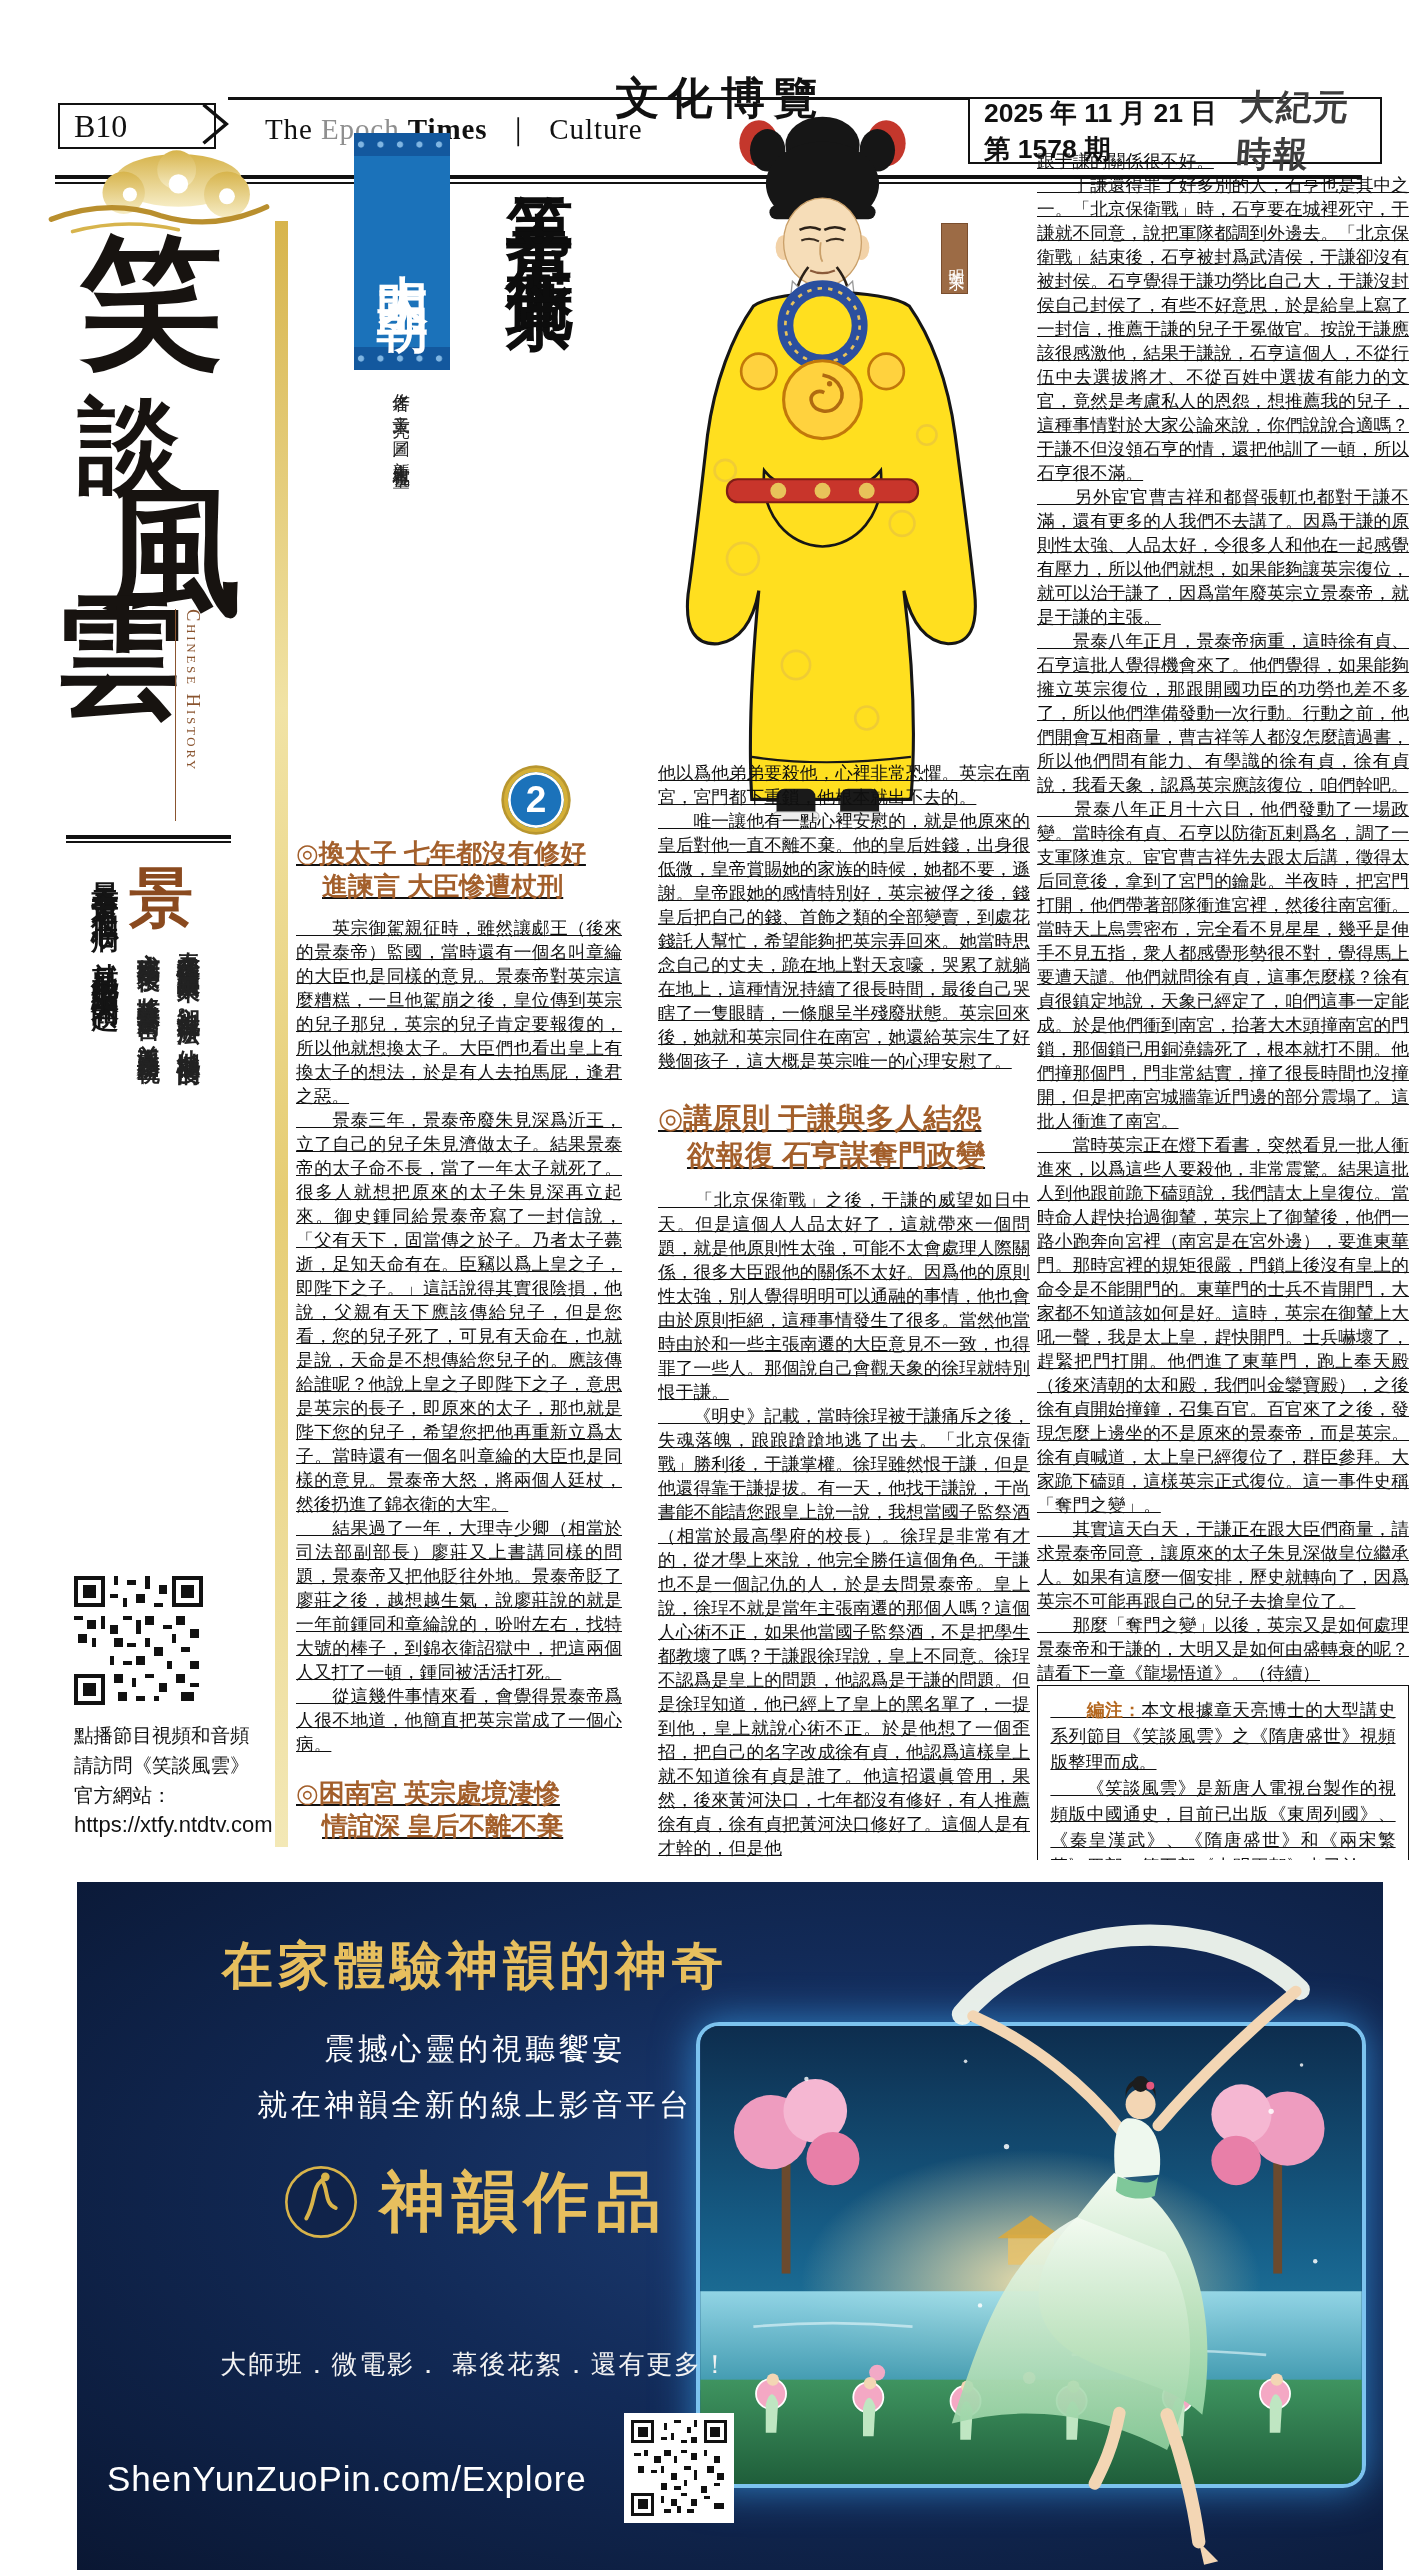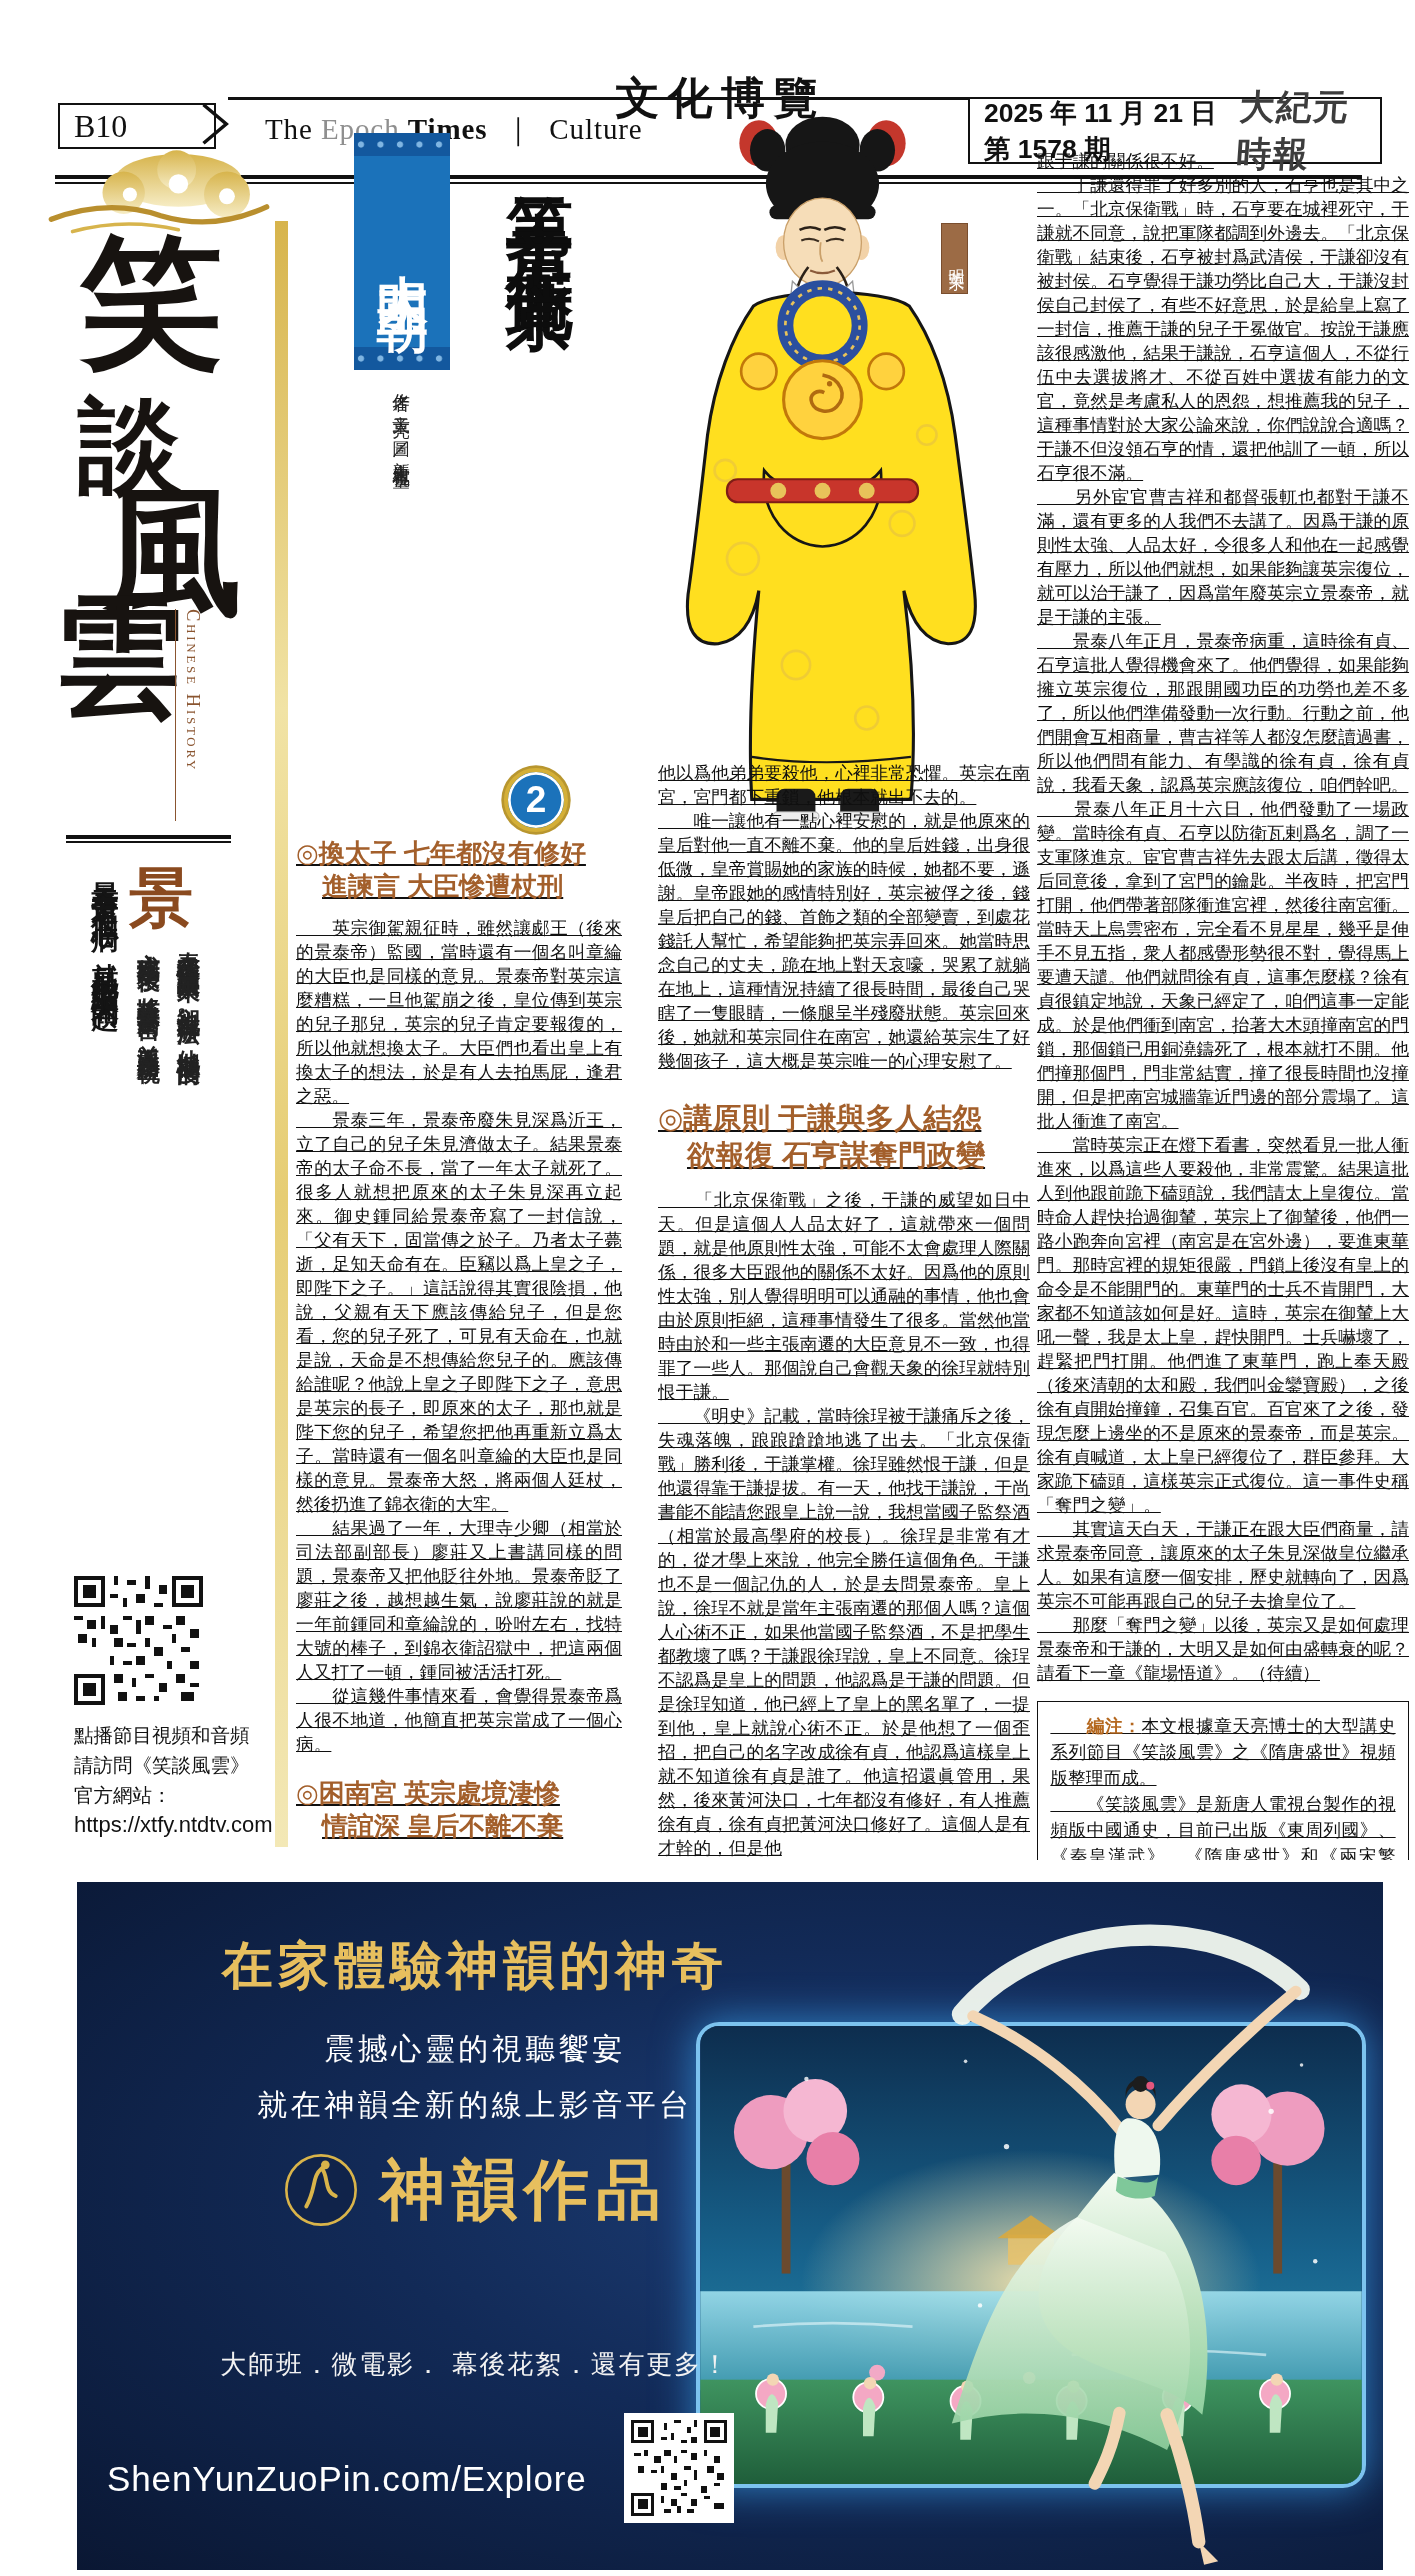--- a/index.html
+++ b/index.html
@@ -57,31 +57,31 @@
   .col{overflow:hidden;text-align:justify;font-size:17.7px;line-height:24px;color:#101010;text-decoration:underline;}
   .col p{margin:0;}
   .col-a{left:296px;top:837px;width:326px;height:1019px;}
   .col-b{left:658px;top:761px;width:372px;height:1099px;}
   .col-r{left:1037px;top:149px;width:372px;height:1711px;}
   h3.sec{font-family:"Liberation Sans","DejaVu Sans",sans-serif;color:#a35f2b;margin:0 0 12.4px 0;
          font-weight:800;line-height:1.28;}
   .col-a h3.sec{font-size:26px;}
   .col-b h3.sec{font-size:29px;margin-top:26.5px;margin-bottom:14px;}
   h3.sec .l2{display:block;padding-left:1em;}
-  .note-box{border:1.8px solid #111;margin-top:16px;padding:10.6px 12.4px;font-size:17.7px;line-height:26px;text-align:justify;}
+  .note-box{border:1.8px solid #111;padding:10.6px 12.4px;font-size:17.7px;line-height:26px;text-align:justify;}
   .note-box .lbl{color:#b4671e;font-weight:700;}
   .note-box p{margin:0;}
   
   .ad{left:55px;top:1882px;width:1306px;height:688px;overflow:hidden;
       background:radial-gradient(ellipse at 62% 45%,#1d3f78 0%,#122a57 45%,#0a1733 100%);margin-left:22px;}
   .ad-title{position:absolute;left:0;top:50px;width:796px;text-align:center;color:#e7bf5e;
             font-size:51px;font-weight:900;letter-spacing:5.3px;font-family:"Liberation Sans",sans-serif;}
   .ad-sub{position:absolute;left:0;width:796px;text-align:center;color:#fff;font-size:30px;
           letter-spacing:3.5px;font-family:"Liberation Sans",sans-serif;}
-  .ad-brand-row{position:absolute;left:0;top:264px;width:796px;display:flex;align-items:center;justify-content:center;gap:20px;}
+  .ad-brand-row{position:absolute;left:0;top:276px;width:796px;display:flex;align-items:center;justify-content:center;gap:20px;}
   .ad-brand{color:#e7bf5e;font-size:65px;font-weight:900;letter-spacing:7px;}
   .ad-feat{position:absolute;left:0;width:796px;text-align:center;color:#f2f2f2;font-size:26px;
            letter-spacing:1.8px;font-family:"Liberation Sans",sans-serif;}
   .ad-url{position:absolute;left:30px;top:577px;color:#fff;font-size:35px;letter-spacing:0.9px;
           font-family:"Liberation Sans",sans-serif;}
   .ad-qr{position:absolute;left:547px;top:531px;width:110px;height:110px;background:#fff;padding:7px;box-sizing:border-box;}
   .tv{position:absolute;left:619px;top:140px;width:662px;height:458px;border-radius:23px;
       border:4.4px solid #7cc3ef;box-shadow:0 0 41px #2f7fc3,inset 0 0 26.5px rgba(120,200,255,.35);overflow:hidden;}
 </style>
 </head>

